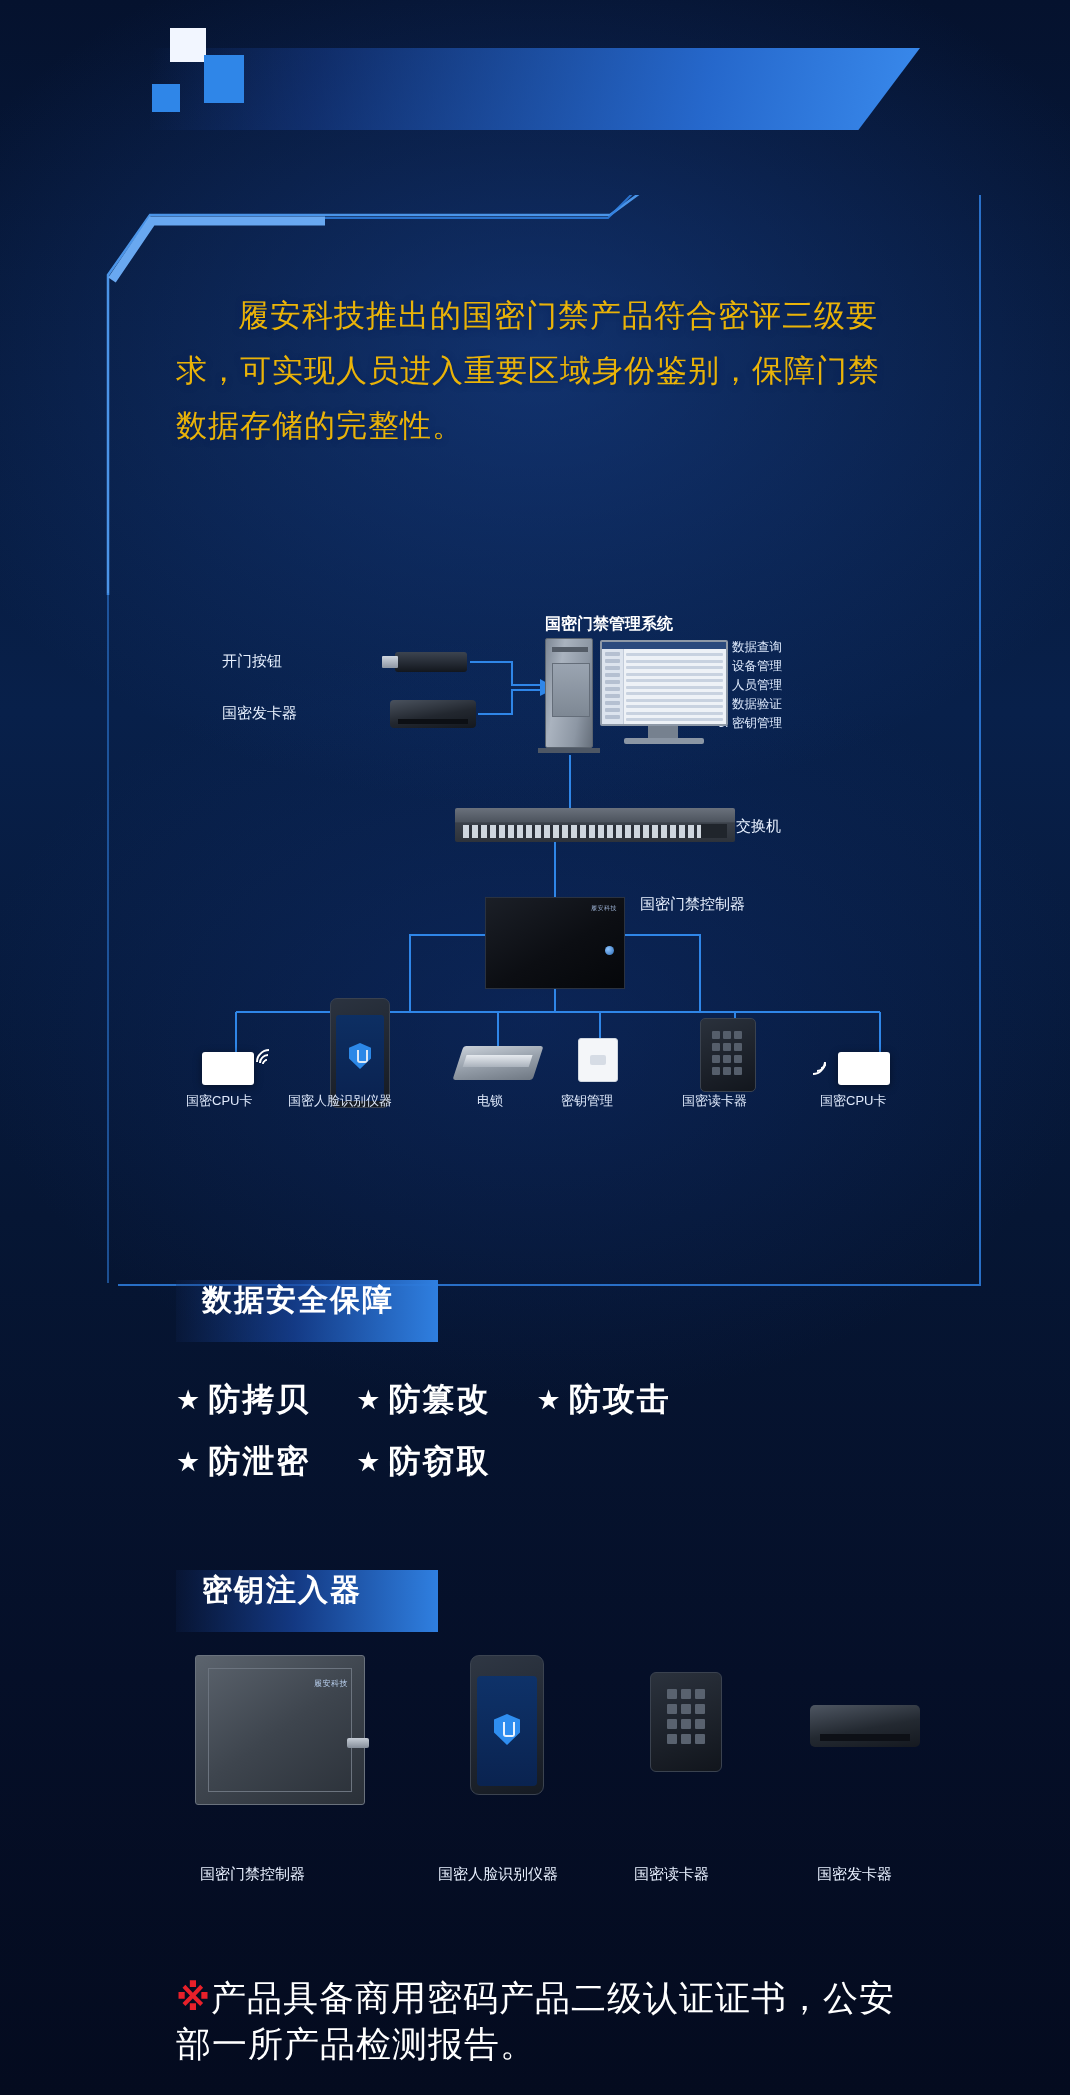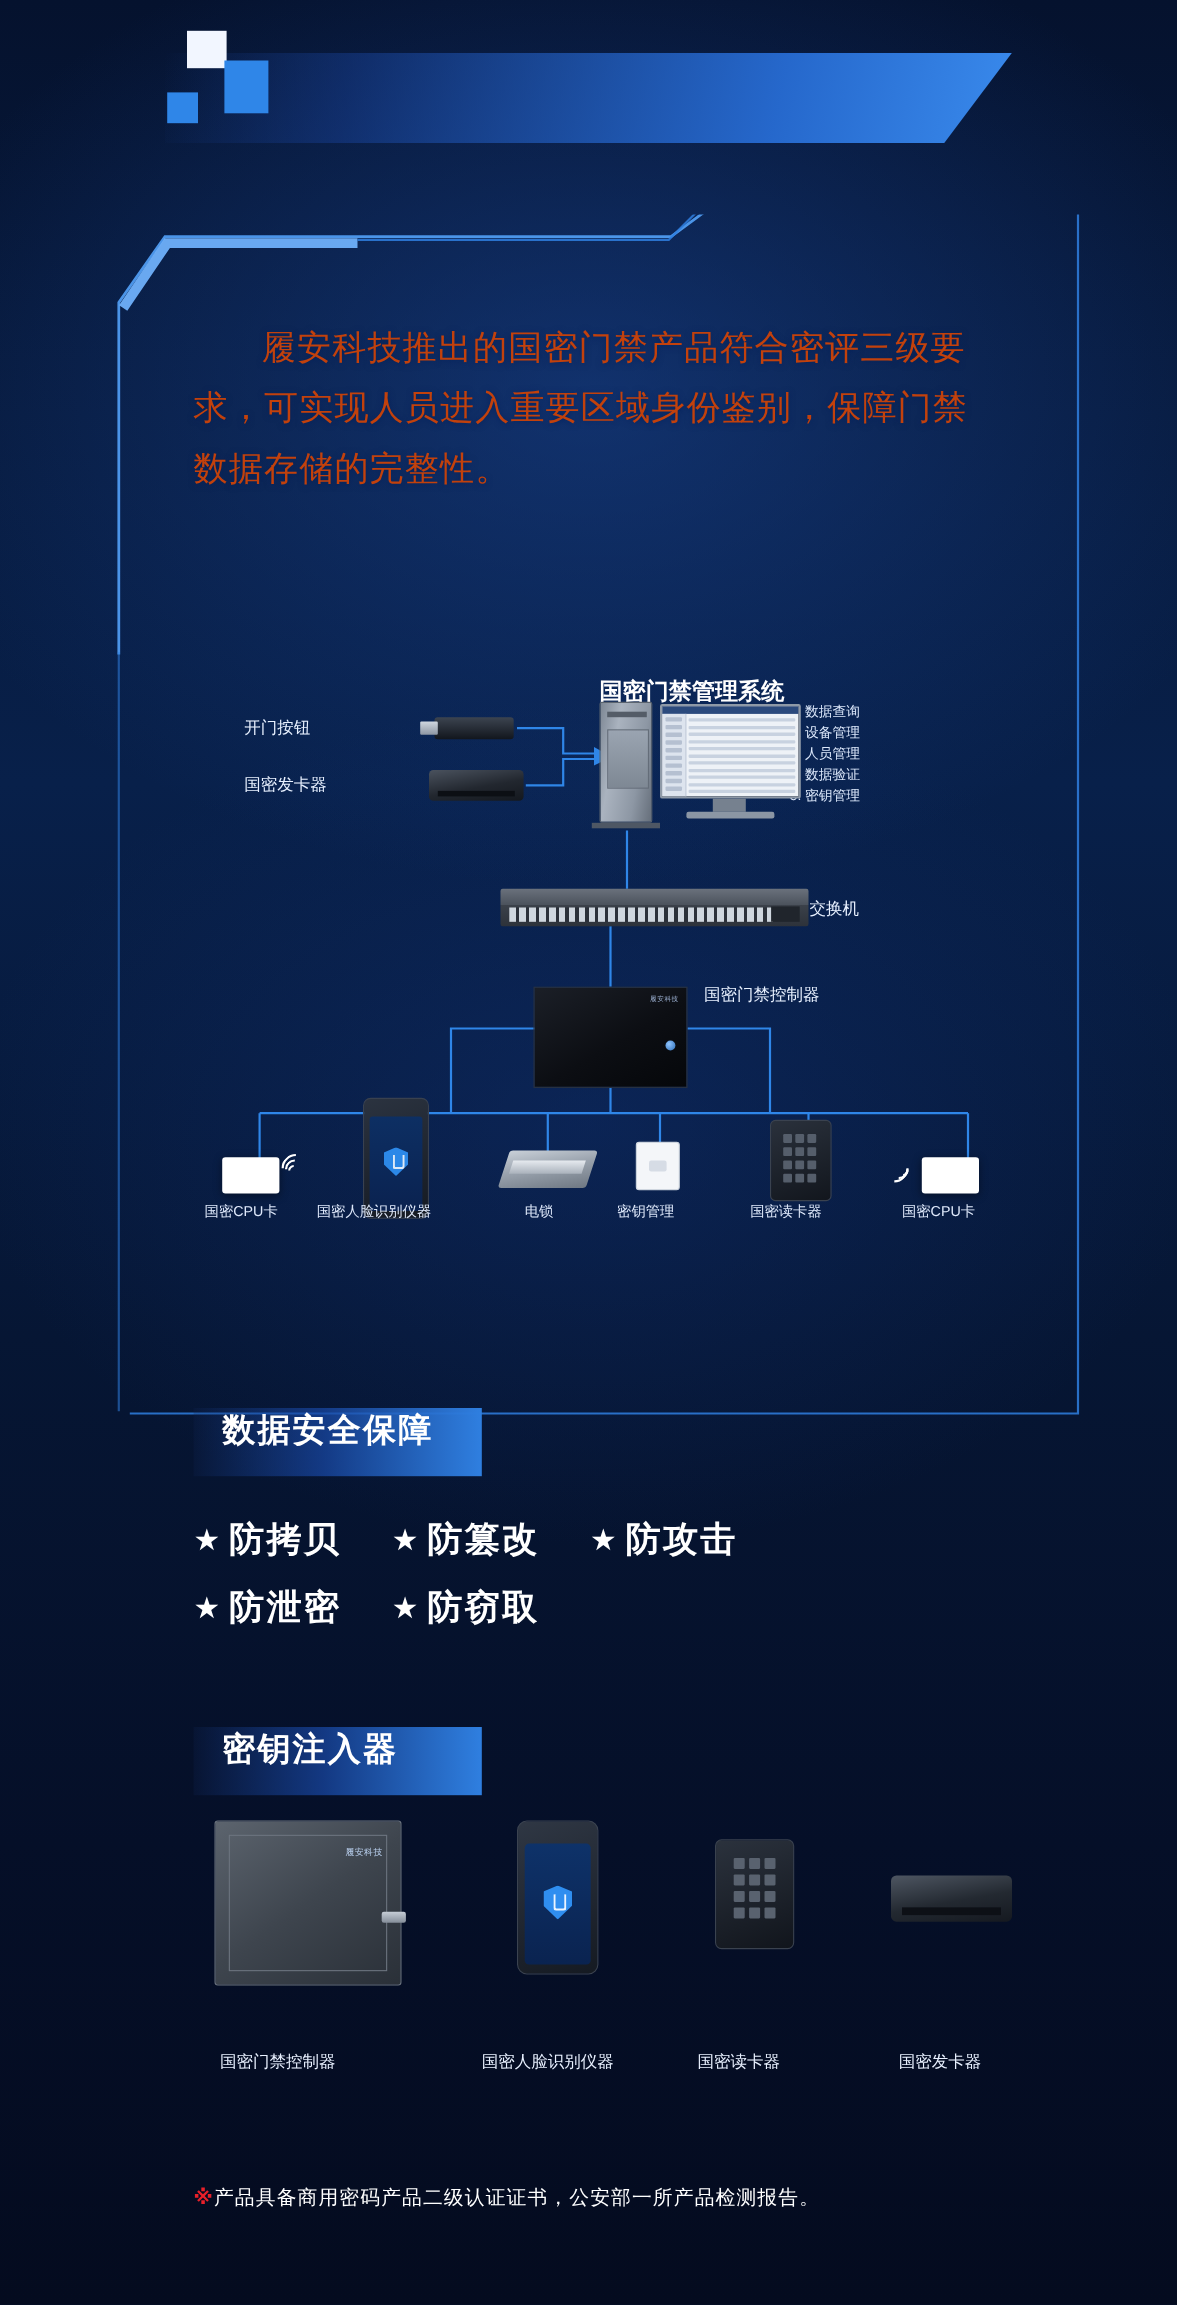--- a/index.html
+++ b/index.html
@@ -31,31 +31,31 @@
     color:#ffffff; text-shadow:0 2px 10px rgba(0,40,120,0.9);
   }
 
   
   .frame { position:absolute; left:0; top:195px; width:1070px; height:1120px; pointer-events:none; }
 
   
   .intro {
     position:absolute; left:176px; top:288px; width:730px;
     font-size:31px; line-height:55px; letter-spacing:1px;
-    color:#c2410c; text-indent:62px;
+    color:#eab308; text-indent:62px;
     text-shadow:0 1px 6px rgba(0,30,90,0.8);
   }
 
   
   .diagram { position:absolute; left:0; top:600px; width:1070px; height:620px; }
   .lbl { position:absolute; font-size:15px; color:#e8f1ff; white-space:nowrap; }
   .lbl-sm { position:absolute; font-size:13px; color:#dfe9fb; white-space:nowrap; }
 
   .sys-title {
-    position:absolute; left:545px; top:14px; font-size:21px; font-weight:bold;
+    position:absolute; left:545px; top:14px; font-size:16px; font-weight:bold;
     color:#ffffff; white-space:nowrap;
   }
   .sys-list { position:absolute; left:718px; top:38px; font-size:12.5px; line-height:19px; color:#dce8fb; }
   .sys-list div { white-space:nowrap; }
   .pc-tower {
     position:absolute; left:545px; top:38px; width:48px; height:110px;
     background:linear-gradient(100deg,#7d8794 0%, #aab3bf 30%, #8d97a4 70%, #666f7b 100%);
     border:1px solid #5b646f; border-radius:2px;
   }
   .pc-tower:before{content:"";position:absolute;left:6px;top:8px;width:36px;height:5px;background:#545c67;}
@@ -195,21 +195,21 @@
   .reader-big .kk{position:absolute;left:16px;top:16px;width:42px;height:54px;}
   .reader-big .kk i{float:left;width:10px;height:10px;margin:0 4px 5px 0;background:#59626f;border-radius:1px;}
 
   .issuer-big{position:absolute;left:810px;top:95px;width:110px;height:42px;border-radius:5px;
     background:linear-gradient(170deg,#4e5662 0%,#232931 55%,#151920 100%);}
   .issuer-big:after{content:"";position:absolute;left:10px;top:29px;width:90px;height:7px;background:#0d1016;}
 
   
   .footnote {
     position:absolute; left:176px; top:1975px; width:730px;
-    font-size:18px; line-height:46px; letter-spacing:1px; color:#ffffff;
+    font-size:35px; line-height:46px; letter-spacing:1px; color:#ffffff;
   }
   .footnote .mark { color:#e8202a; font-weight:bold; }
 </style>
 </head>
 <body>
 
 <div class="header">
   <div class="hdr-band"></div>
   <div class="hdr-sq1"></div>
   <div class="hdr-sq2"></div>

